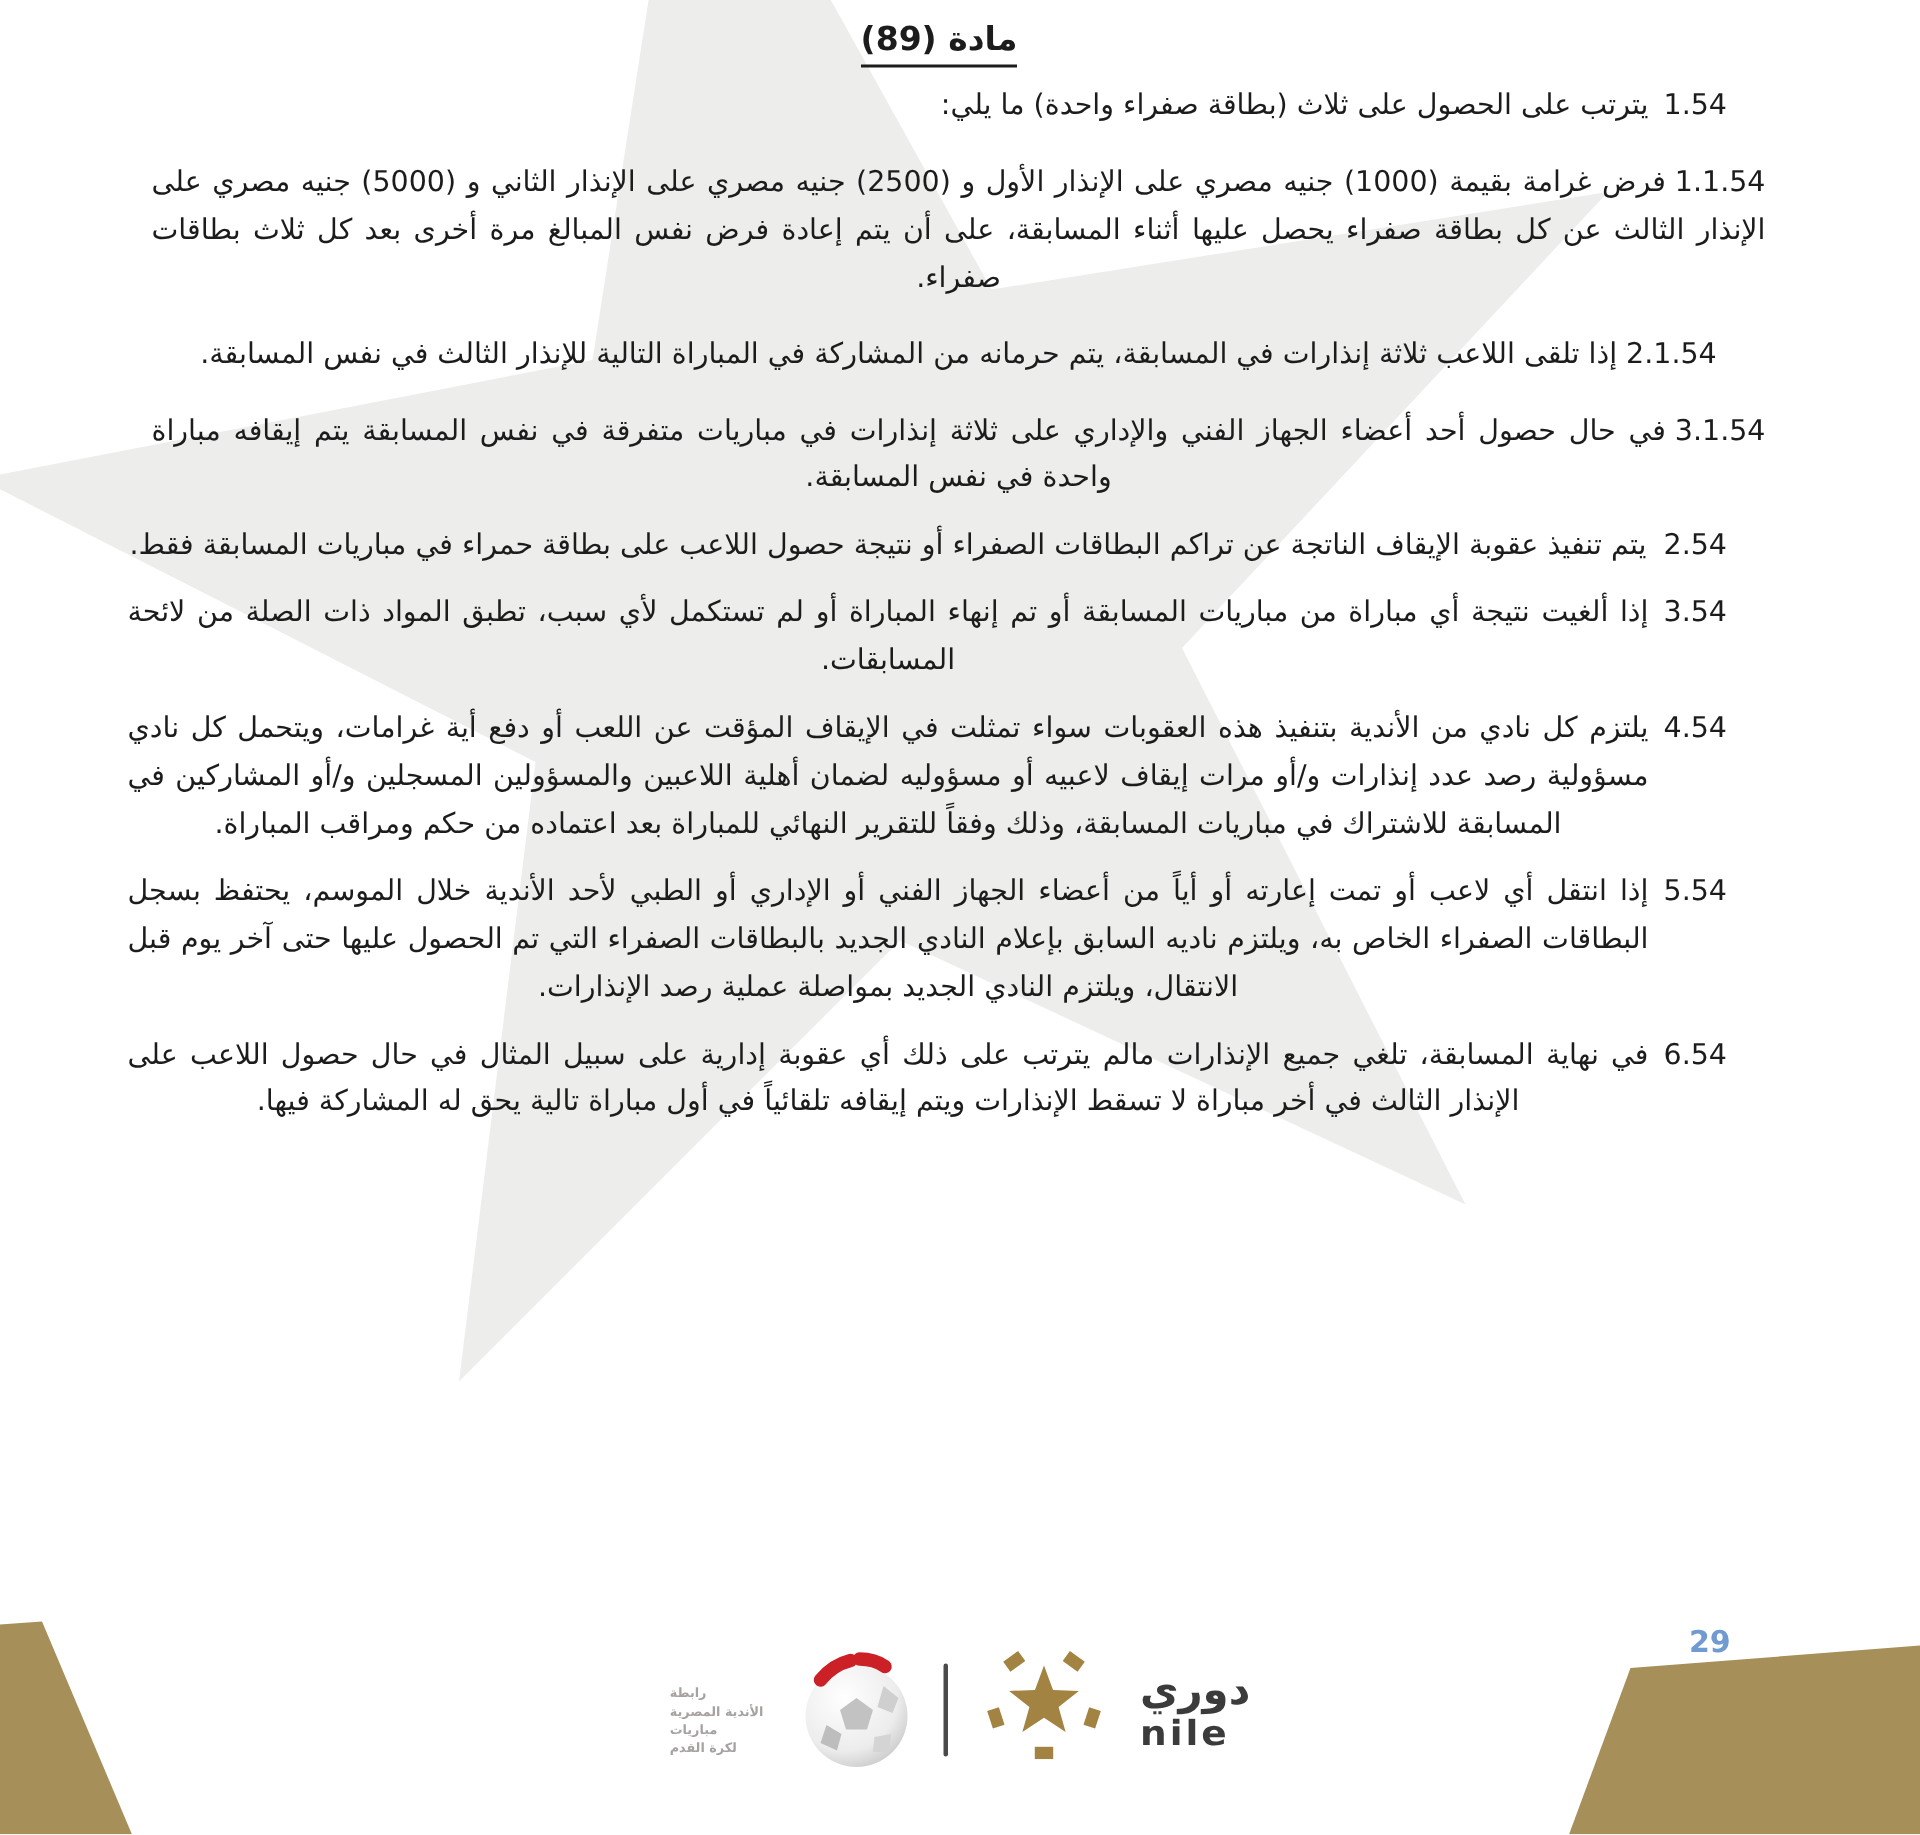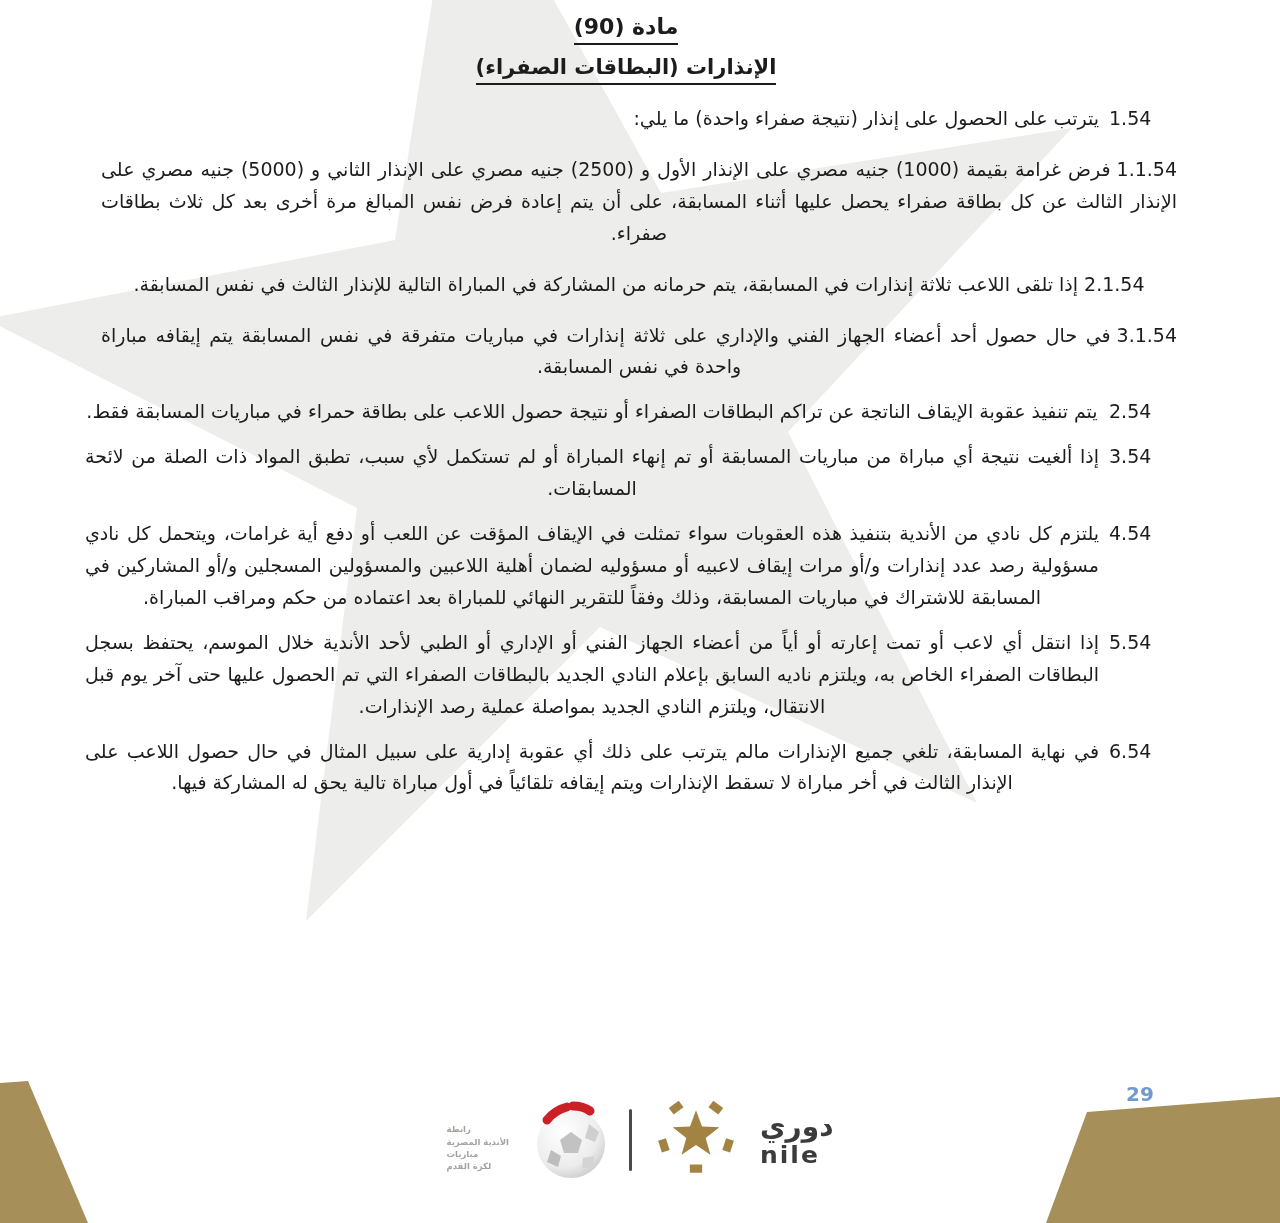--- a/index.html
+++ b/index.html
@@ -70,29 +70,26 @@
 </style>
 </head>
 <body>
 
 <svg id="watermark" class="decor" width="1280" height="1223" viewBox="0 0 1280 1223">
   <polygon fill="#edeeec" points="459,-171 661,193 1072,128 788,432 977,803 600,627 306,921 357,508 -14,319 395,240"></polygon>
 </svg>
 
 <div class="doc">
   <div class="title-wrap">
-    <span class="doc-title">مادة (90)</span>
-  </div>
-  <div class="subtitle-wrap">
-    <span class="doc-subtitle">الإنذارات (البطاقات الصفراء)</span>
+    <span class="doc-title">مادة (89)</span>
   </div>
 
   <div class="item single">
     <div class="num">1.54</div>
-    <div class="txt">يترتب على الحصول على إنذار (نتيجة صفراء واحدة) ما يلي:</div>
+    <div class="txt">يترتب على الحصول على ثلاث (بطاقة صفراء واحدة) ما يلي:</div>
   </div>
 
   <p class="subitem"><span class="subnum">1.1.54</span><span>فرض غرامة بقيمة (1000) جنيه مصري على الإنذار الأول و (2500) جنيه مصري على الإنذار الثاني و (5000) جنيه مصري على الإنذار الثالث عن كل بطاقة صفراء يحصل عليها أثناء المسابقة، على أن يتم إعادة فرض نفس المبالغ مرة أخرى بعد كل ثلاث بطاقات صفراء.</span></p>
 
   <p class="subitem"><span class="subnum">2.1.54</span><span>إذا تلقى اللاعب ثلاثة إنذارات في المسابقة، يتم حرمانه من المشاركة في المباراة التالية للإنذار الثالث في نفس المسابقة.</span></p>
 
   <p class="subitem"><span class="subnum">3.1.54</span><span>في حال حصول أحد أعضاء الجهاز الفني والإداري على ثلاثة إنذارات في مباريات متفرقة في نفس المسابقة يتم إيقافه مباراة واحدة في نفس المسابقة.</span></p>
 
   <div class="item">
     <div class="num">2.54</div>

